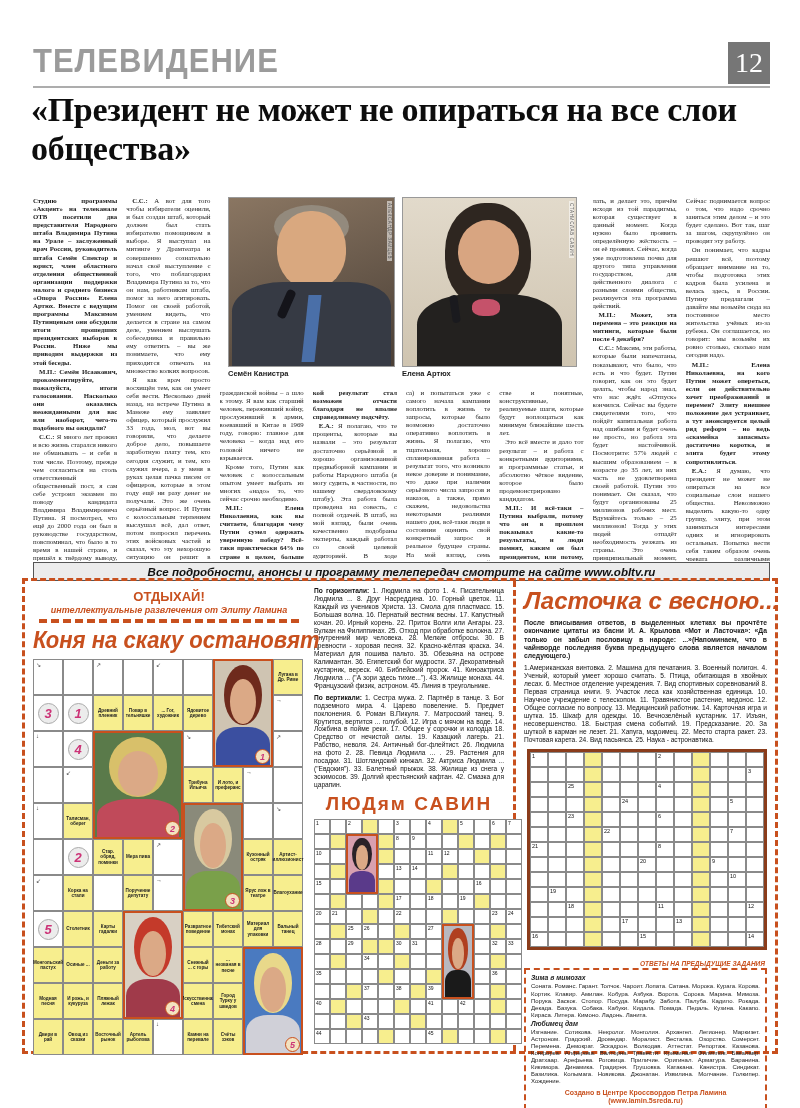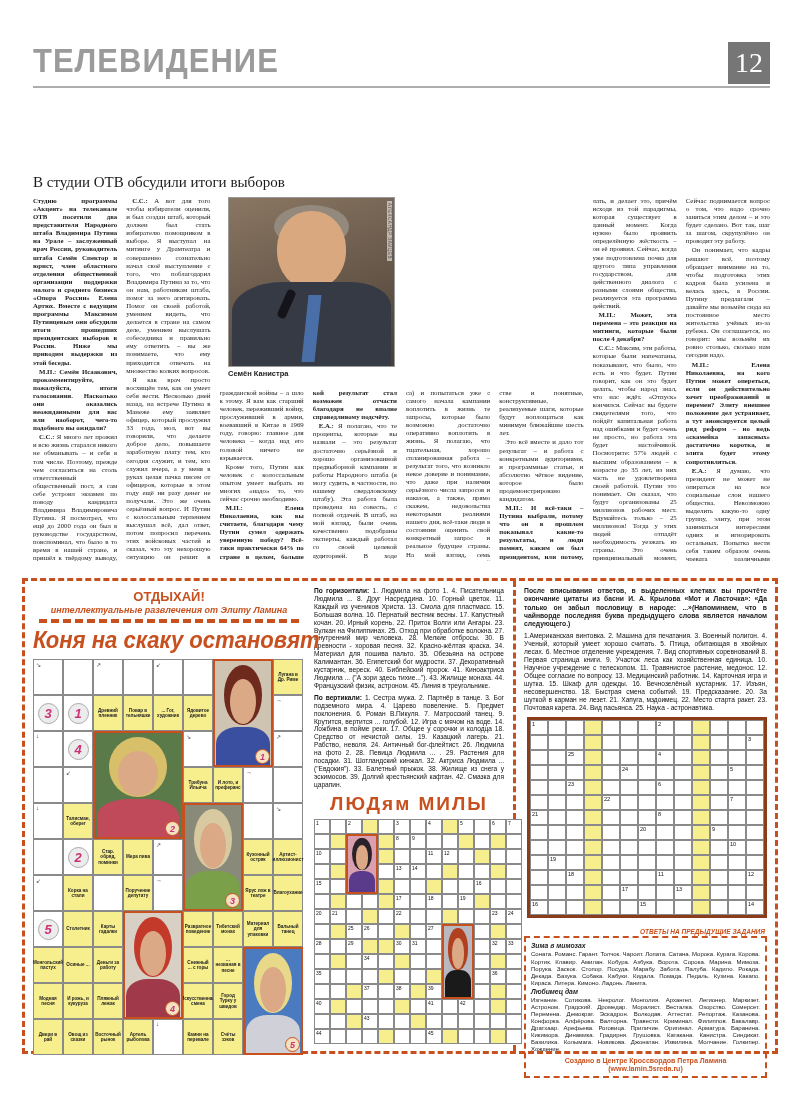--- a/index.html
+++ b/index.html
@@ -99,34 +99,45 @@
 <div class="page">
 
   <div class="mast">
     <h2 class="section-title">ТЕЛЕВИДЕНИЕ</h2>
     <div class="mast-right">
       <div class="pagebox">12</div>
     </div>
   </div>
   <div class="rule"></div>
 
-  <div class="subtitle">В студии ОТВ обсудили итоги выборов</div>
+  <h1 class="headline">«Президент не может не опираться на все слои общества»</h1>
 
   <div class="article" id="article">
     <div class="photo-block" id="pb1">
       <div class="photo-canvas" id="ph1">
         <i class="hair"></i>
           <i class="face"></i>
           <i class="body"></i>
           <i class="tie"></i>
           <i class="mic"></i>
         <span class="credit">АЛЕКСАНДР ЗАЙЦЕВ</span>
       </div>
       <div class="caption">Семён Канистра</div>
     </div>
+    <div class="photo-block" id="pb2">
+      <div class="photo-canvas" id="ph2">
+        <i class="hair"></i>
+          <i class="face"></i>
+          <i class="body"></i>
+          <i class="tie"></i>
+          <i class="mic"></i>
+        <span class="credit">СТАНИСЛАВ САВИН</span>
+      </div>
+      <div class="caption">Елена Артюх</div>
+    </div>
   <div class="a-col">
         <p class="bold np">Студию программы «Акцент» на телеканале ОТВ посетили два представителя Народного штаба Владимира Путина на Урале – заслуженный врач России, руководитель штаба Семён Спектор и юрист, член областного отделения общественной организации поддержки малого и среднего бизнеса «Опора России» Елена Артюх. Вместе с ведущим программы Максимом Путинцевым они обсудили итоги прошедших президентских выборов в России. Ниже мы приводим выдержки из этой беседы.</p>
         <p class="bold">М.П.: Семён Исаакович, прокомментируйте, пожалуйста, итоги голосования. Насколько они оказались неожиданными для вас или наоборот, чего-то подобного вы ожидали?</p>
         <p><b>С.С.: </b>Я много лет прожил и всю жизнь старался никого не обманывать – и себя в том числе. Поэтому, прежде чем согласиться на столь ответственный общественный пост, я сам себе устроил экзамен по поводу кандидата Владимира Владимировича Путина. Я посмотрел, что ещё до 2000 года он был в руководстве государством, повспоминал, что было в то время в нашей стране, и пришёл к твёрдому выводу, что он сегодня, если говорить на врачебном языке, мог бы быть аттестован в классного специалиста своего дела.</p>
       </div>
       <div class="a-col">
         <p><b>С.С.: </b>А вот для того чтобы избиратели оценили, и был создан штаб, который должен был стать избирателю помощником в выборе. Я выступал на митинге у Драмтеатра и совершенно сознательно начал своё выступление с того, что поблагодарил Владимира Путина за то, что он нам, работникам штаба, помог за него агитировать. Помог он своей работой, умением видеть, что делается в стране на самом деле, умением выслушать собеседника и правильно ему ответить – вы же понимаете, что ему приходится отвечать на множество колких вопросов.</p>
         <p>Я как врач просто восхищён тем, как он умеет себя вести. Несколько дней назад, на встрече Путина в Манеже ему заявляет офицер, который прослужил 33 года, мол, вот вы говорили, что делаете доброе дело, повышаете заработную плату тем, кто сегодня служит, и тем, кто служил вчера, а у меня в руках целая пачка писем от офицеров, которые в этом году ещё ни разу денег не получали. Это же очень серьёзный вопрос. И Путин с колоссальным терпением выслушал всё, дал ответ, потом попросил перечень этих войсковых частей и сказал, что эту нехорошую ситуацию он решит в ближайшее время. Понимаете? Человек за несколько дней до выборов, и всё равно в нём была смелость и честность признавать отрицательные явления.</p>
       </div>
       <div class="a-col pad-photo">
@@ -152,20 +163,23 @@
         <p><b>С.С.: </b>Максим, эти работы, которые были напечатаны, показывают, что было, что есть и что будет. Путин говорит, как он это будет делать, чтобы народ знал, что нас ждёт. «Отпуск» кончился. Сейчас вы будете свидетелями того, что пойдёт капитальная работа над ошибками и будет очень не просто, но работа эта будет настойчивой. Посмотрите: 57% людей с высшим образованием – в возрасте до 35 лет, из них часть не удовлетворена своей работой. Путин это понимает. Он сказал, что будут организованы 25 миллионов рабочих мест. Вдумайтесь только – 25 миллионов! Тогда у этих людей отпадёт необходимость уезжать из страны. Это очень принципиальный момент, очень важный – ведь это наше будущее.</p>
       </div>
       <div class="a-col">
         <p class="np">Сейчас поднимается вопрос о том, что надо срочно заняться этим делом – и это будет сделано. Вот так, шаг за шагом, скрупулёзно он проводит эту работу.</p>
         <p>Он понимает, что кадры решают всё, поэтому обращает внимание на то, чтобы подготовка этих кадров была усилена и велась здесь, в России. Путину предлагали – давайте мы возьмём сюда на постоянное место жительства учёных из-за рубежа. Он соглашается, но говорит: мы возьмём их ровно столько, сколько нам сегодня надо.</p>
         <p class="bold">М.П.: Елена Николаевна, на кого Путин может опереться, если он действительно хочет преобразований и перемен? Элиту внешнее положение дел устраивает, а тут анонсируется целый ряд реформ – но ведь «скамейка запасных» достаточно коротка, и элита будет этому сопротивляться.</p>
         <p><b>Е.А.: </b>Я думаю, что президент не может не опираться на все социальные слои нашего общества. Невозможно выделить какую-то одну группу, элиту, при этом заниматься интересами одних и игнорировать остальных. Попытка вести себя таким образом очень чревата различными волнениями, и мы наблюдали некоторое время назад, что нечто подобное пыталось зародиться. Поэтому, на мой взгляд, тот самый средний класс, о котором так много говорится – тоже реальная опора, двигатель существующего развития общества.  ❧</p>
       </div>
     </div>
 
+  <div class="banner">
+    <span>Все подробности, анонсы и программу телепередач смотрите на сайте www.obltv.ru</span>
+  </div>
 
   <section class="leisure">
     <div class="l-left">
       <div class="kicker">ОТДЫХАЙ!</div>
       <div class="kicker-sub">интеллектуальные развлечения от Элиту Ламина</div>
       <div class="dash-div"></div>
       <h3 class="sw-title">Коня на скаку остановят</h3>
       <div class="grid" id="sw-grid" style="width: 270px; height: 396px;">
           <div class="cell" style="left: 0px; top: 0px; width: 30px; height: 36px;">
             <span class="arrow">↘</span>
@@ -335,21 +349,21 @@
             <i class="pp-face"></i>
             <i class="pp-top" style="background: rgb(208, 208, 216); position: absolute;"></i>
             <span class="p-label">5</span>
           </div>
         </div>
     </div>
 
     <div class="l-mid">
       <p class="clues"><b>По горизонтали:</b> <span>1. Людмила на фото 1. 4. Писательница Людмила ... 8. Друг Насреддина. 10. Горный цветок. 11. Каждый из учеников Христа. 13. Смола для пластмасс. 15. Большая волна. 16. Пернатый вестник весны. 17. Капустный кочан. 20. Ирный корень. 22. Приток Волги или Ангары. 23. Вулкан на Филиппинах. 25. Отход при обработке волокна. 27. Внутренний мир человека. 28. Мелкие отбросы. 30. В древности - хоровая песня. 32. Красно-жёлтая краска. 34. Материал для пошива пальто. 35. Обезьяна на острове Калимантан. 36. Египетский бог мудрости. 37. Декоративный кустарник, вереск. 40. Библейский пророк. 41. Киноактриса Людмила ... ("А зори здесь тихие..."). 43. Жилище монаха. 44. Французский физик, астроном. 45. Линия в треугольнике.</span></p>
       <p class="clues"><b>По вертикали:</b> <span>1. Сестра мужа. 2. Партнёр в танце. 3. Бог подземного мира. 4. Царево повеление. 5. Предмет поклонения. 6. Роман В.Пикуля. 7. Матросский танец. 9. Крутится, вертится ... голубой. 12. Игра с мячом на воде. 14. Ложбина в пойме реки. 17. Общее у сорочки и колодца 18. Средство от нечистой силы. 19. Казацкий лагерь. 21. Рабство, неволя. 24. Античный бог-флейтист. 26. Людмила на фото 2. 28. Певица Людмила ... . 29. Растения для посадки. 31. Шотландский кинжал. 32. Актриса Людмила ... ("Евдокия"). 33. Балетный прыжок. 38. Жилище из снега у эскимосов. 39. Долгий крестьянский кафтан. 42. Смазка для царапин.</span></p>
-      <h3 class="cw-title">ЛЮДям  МИЛЫ</h3>
+      <h3 class="cw-title">ЛЮДям  САВИН</h3>
       <div class="grid" id="cw-grid" style="width: 208px; height: 225px;">
           <div class="cell cw-num" style="left: 0px; top: 0px; width: 16px; height: 15px;">1</div>
           <div class="cell" style="left: 16px; top: 0px; width: 16px; height: 15px;"></div>
           <div class="cell cw-num" style="left: 32px; top: 0px; width: 16px; height: 15px;">2</div>
           <div class="cell yellow" style="left: 48px; top: 0px; width: 16px; height: 15px;"></div>
           <div class="cell" style="left: 64px; top: 0px; width: 16px; height: 15px;"></div>
           <div class="cell cw-num" style="left: 80px; top: 0px; width: 16px; height: 15px;">3</div>
           <div class="cell" style="left: 96px; top: 0px; width: 16px; height: 15px;"></div>
           <div class="cell cw-num" style="left: 112px; top: 0px; width: 16px; height: 15px;">4</div>
           <div class="cell yellow" style="left: 128px; top: 0px; width: 16px; height: 15px;"></div>
@@ -546,20 +560,21 @@
           </div>
           <div class="p-photo" style="left: 128px; top: 105px; width: 32px; height: 75px; background: rgb(184, 184, 192);">
             <i class="pp-hair" style="background: rgb(176, 64, 32); position: absolute;"></i>
             <i class="pp-face"></i>
             <i class="pp-top" style="background: rgb(26, 26, 26); position: absolute;"></i>
           </div>
         </div>
     </div>
 
     <div class="l-right">
+      <h3 class="ch-title">Ласточка с весною...</h3>
       <p class="ch-intro">После вписывания ответов, в выделенных клетках вы прочтёте окончание цитаты из басни И. А. Крылова «Мот и Ласточка»: «Да только он забыл пословицу в народе: ...»(Напоминаем, что в чайнворде последняя буква предыдущего слова является началом следующего.)</p>
       <p class="clues">1.Американская винтовка. 2. Машина для печатания. 3. Военный полигон. 4. Ученый, который умеет хорошо считать. 5. Птица, обитающая в хвойных лесах. 6. Местное отделение учреждения. 7. Вид спортивных соревнований 8. Первая страница книги. 9. Участок леса как хозяйственная единица. 10. Научное учреждение с телескопом. 11. Травянистое растение, медонос. 12. Общее согласие по вопросу. 13. Медицинский работник. 14. Карточная игра и шутка. 15. Шкаф для одежды. 16. Вечнозелёный кустарник. 17. Изъян, несовершенство. 18. Быстрая смена событий. 19. Предсказание. 20. За шуткой в карман не лезет. 21. Хапуга, мздоимец. 22. Место старта ракет. 23. Почтовая карета. 24. Вид пасьянса. 25. Наука - астронавтика.</p>
       <div class="ch-grid-wrap">
         <div class="grid" id="ch-grid" style="width: 234px; height: 195px;">
             <div class="cell ch-num" style="left: 0px; top: 0px; width: 18px; height: 15px;">1</div>
             <div class="cell" style="left: 18px; top: 0px; width: 18px; height: 15px;"></div>
             <div class="cell" style="left: 36px; top: 0px; width: 18px; height: 15px;"></div>
             <div class="cell yellow" style="left: 54px; top: 0px; width: 18px; height: 15px;"></div>
             <div class="cell" style="left: 72px; top: 0px; width: 18px; height: 15px;"></div>
             <div class="cell" style="left: 90px; top: 0px; width: 18px; height: 15px;"></div>

